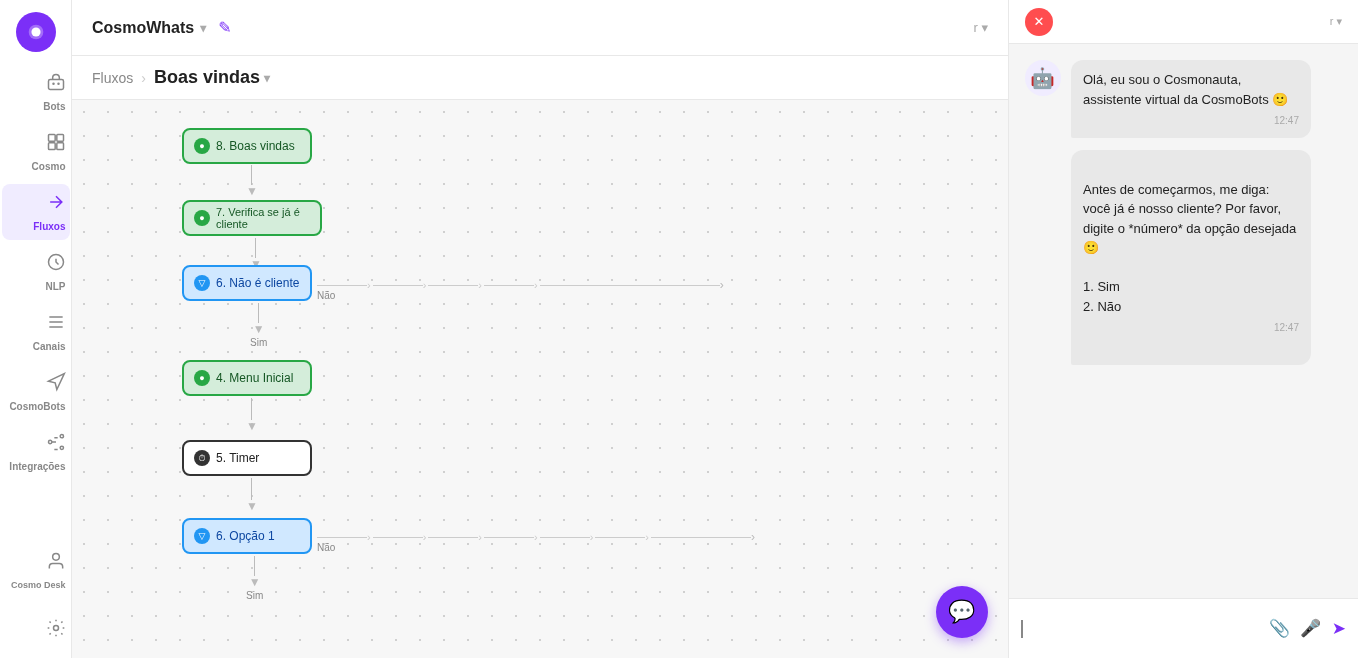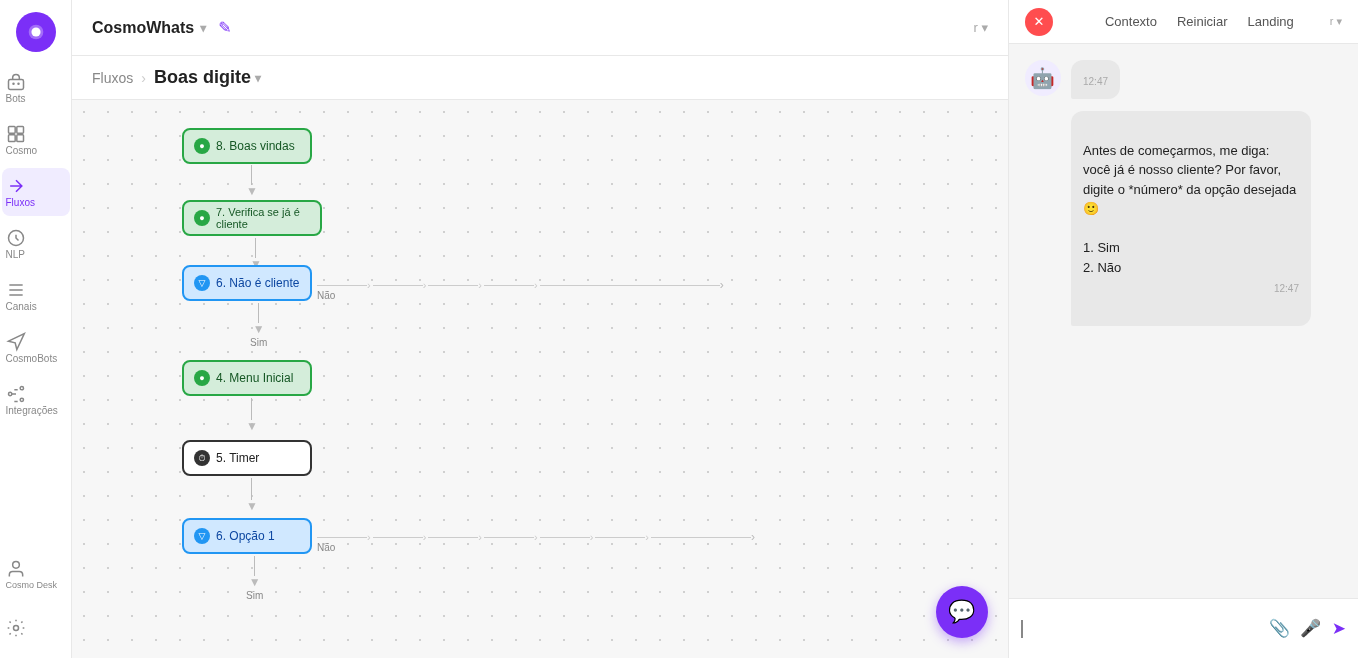--- a/index.html
+++ b/index.html
@@ -20,23 +20,23 @@
     .sidebar-logo {
       width: 40px;
       height: 40px;
       background: #7b2ff7;
       border-radius: 50%;
       display: flex; align-items: center; justify-content: center;
       margin-bottom: 8px;
     }
     .sidebar-logo svg { width: 22px; height: 22px; }
     .sidebar-item {
-      display: flex; flex-direction: column; align-items: flex-start;
+      display: flex; flex-direction: column; align-items: flex-end;
       padding: 8px 4px; width: 68px; border-radius: 8px;
-      cursor: pointer; gap: 1px; color: #888;
+      cursor: pointer; gap: 9px; color: #888; font-weight: bold;
     }
     .sidebar-item.active { background: #f0ecff; color: #7b2ff7; }
     .sidebar-item svg { width: 20px; height: 20px; }
     .sidebar-item-label { font-size: 10px; text-align: center; }
     .sidebar-bottom { margin-top: auto; }
 
     
     .main-area {
       flex: 1;
       display: flex;
@@ -309,21 +309,21 @@
     <span class="topbar-edit-icon">✎</span>
     <div class="topbar-right">
       <span style="color:#aaa;">r ▾</span>
     </div>
   </div>
 
   <div class="breadcrumb">
     <span class="breadcrumb-flows">Fluxos</span>
     <span class="breadcrumb-arrow">›</span>
     <span class="breadcrumb-current">
-      <span>Boas digite</span>
+      <span>Boas vindas</span>
       <span class="breadcrumb-current-arrow">▾</span>
     </span>
   </div>
 
   <div class="canvas" style="position:relative;">
 
     <div class="flow-node node-green" style="left:110px; top:28px;">
       <div class="node-icon">●</div>
       <span>8. Boas vindas</span>
     </div>
@@ -420,36 +420,32 @@
     <div class="floating-chat-btn">
       💬
     </div>
 
   </div>
 </div>
 
 <div class="chat-panel">
   <div class="chat-header">
     <div class="chat-close-btn">✕</div>
-    <div class="chat-header-tabs">
-      <span class="chat-header-tab">Contexto</span>
-      <span class="chat-header-tab">Reiniciar</span>
-      <span class="chat-header-tab">Landing</span>
-    </div>
     <div class="chat-header-right">
       <span style="color:#aaa; font-size:11px;">r ▾</span>
     </div>
   </div>
 
   <div class="chat-messages">
 
     <div class="chat-msg">
       <div class="chat-avatar" style="font-size:20px;">🤖</div>
       <div>
         <div class="chat-bubble">
+          <span>Olá, eu sou o Cosmonauta, assistente virtual da CosmoBots 🙂</span>
           <div class="chat-time">12:47</div>
         </div>
       </div>
     </div>
 
     <div class="chat-msg">
       <div class="chat-avatar" style="visibility:hidden;"></div>
       <div>
         <div class="chat-bubble" style="white-space: pre-line;">
           <span>Antes de começarmos, me diga: você já é nosso cliente? Por favor, digite o *número* da opção desejada 🙂

